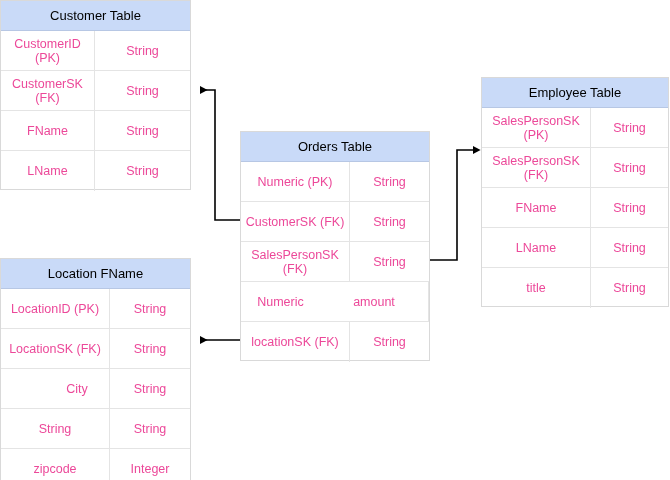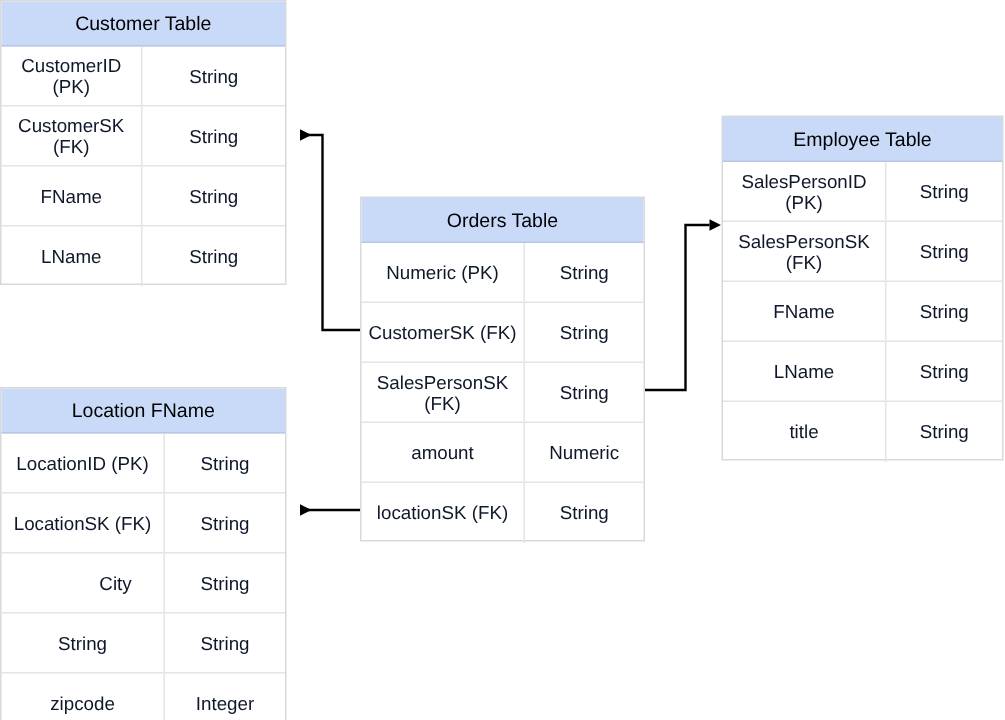--- a/index.html
+++ b/index.html
@@ -54,21 +54,21 @@
   }
   .er-cell {
     box-sizing: border-box;
     display: flex;
     align-items: center;
     justify-content: center;
     text-align: center;
     font-size: 12.5px;
     line-height: 14px;
     padding: 0 3px;
-    color: #0f172a;
+    color: #ec4899;
     overflow: hidden;
   }
   .er-cell.name {
     border-right: 1px solid #e4e4e4;
   }
   
   #connectors {
     position: absolute;
     left: 0;
     top: 0;
@@ -137,34 +137,34 @@
     </div>
     <div class="er-row">
       <div class="er-cell name" style="width:109px;">CustomerSK (FK)</div>
       <div class="er-cell type" style="width:79px;">String</div>
     </div>
     <div class="er-row">
       <div class="er-cell name" style="width:109px;">SalesPersonSK (FK)</div>
       <div class="er-cell type" style="width:79px;">String</div>
     </div>
     <div class="er-row">
+      <div class="er-cell type" style="width:79px;">Numeric</div>
       <div class="er-cell name" style="width:109px;">amount</div>
-      <div class="er-cell type" style="width:79px;">Numeric</div>
     </div>
     <div class="er-row">
       <div class="er-cell name" style="width:109px;">locationSK (FK)</div>
       <div class="er-cell type" style="width:79px;">String</div>
     </div>
   </div>
 
   <div class="er-table" style="left:481px; top:61px; width:188px; height:230px;margin-top:16px;">
     <div class="er-table-header">Employee Table</div>
 
     <div class="er-row">
-      <div class="er-cell name" style="width:109px;">SalesPersonID (PK)</div>
+      <div class="er-cell name" style="width:109px;">SalesPersonSK (PK)</div>
       <div class="er-cell type" style="width:77px;">String</div>
     </div>
     <div class="er-row">
       <div class="er-cell name" style="width:109px;">SalesPersonSK (FK)</div>
       <div class="er-cell type" style="width:77px;">String</div>
     </div>
     <div class="er-row">
       <div class="er-cell name" style="width:109px;">FName</div>
       <div class="er-cell type" style="width:77px;">String</div>
     </div>

